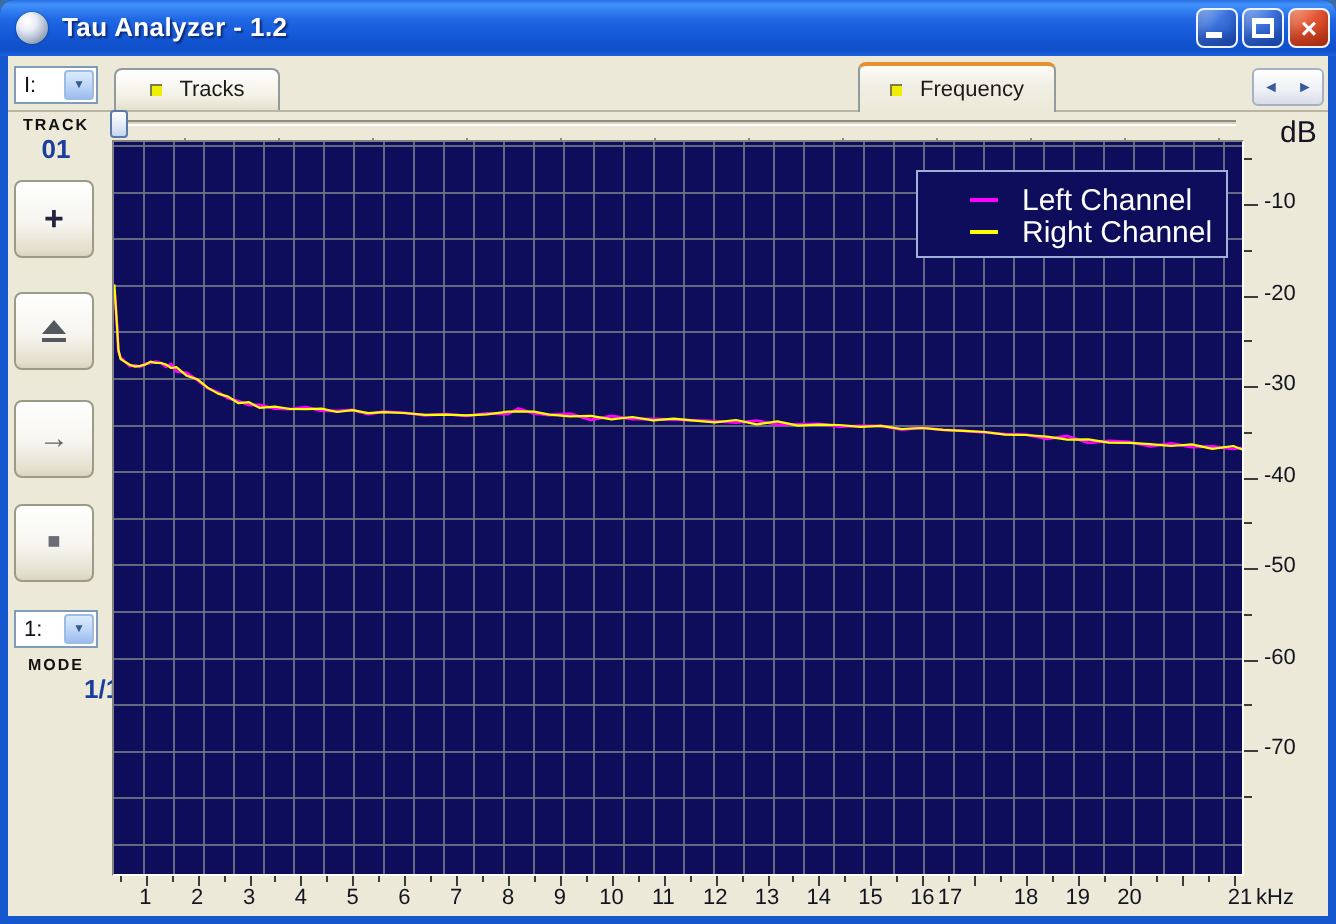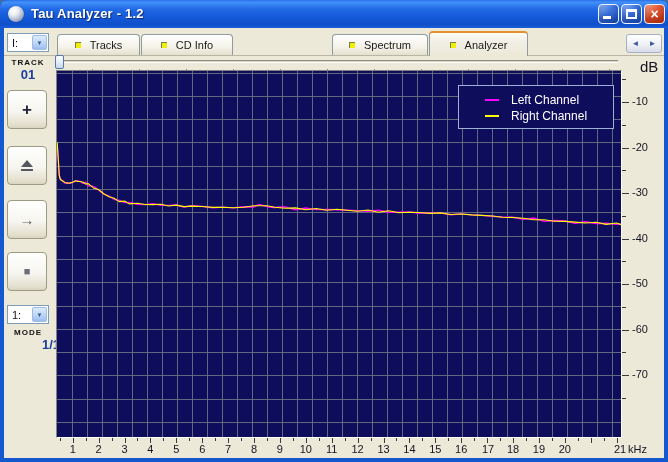--- a/index.html
+++ b/index.html
@@ -100,21 +100,21 @@
     position:absolute;left:56px;top:70px;width:566px;height:368px;
     border:1px solid;border-color:#828282 #ffffff #ffffff #828282;background:#0D0D5B;
   }
   #legend{
     position:absolute;left:458px;top:85px;width:156px;height:44px;z-index:2;
     background:#0D0D5B;border:1px solid #9CB0D8;
   }
   .legend-row{position:absolute;left:26px;height:12px;display:flex;align-items:center;gap:12px;}
   .legend-row.r1{top:8px;} .legend-row.r2{top:24px;}
   .legend-swatch{width:14px;height:2px;}
-  .legend-label{font-size:12px;color:#ffffff;white-space:nowrap;}
+  .legend-label{font-size:15px;color:#ffffff;white-space:nowrap;}
   
   #y-axis{position:absolute;left:621px;top:0;width:44px;height:340px;}
   .y-tick{position:absolute;left:1px;height:1px;background:#3c3c3c;}
   .y-label{position:absolute;left:11px;font-size:11px;color:#141420;white-space:nowrap;}
   #x-axis{position:absolute;left:0;top:437px;width:668px;height:22px;}
   .x-tick{position:absolute;top:1px;width:1px;background:#3c3c3c;}
   .x-label{position:absolute;top:6px;width:22px;margin-left:-11px;text-align:center;font-size:11px;color:#141420;}
   #db-unit{position:absolute;left:640px;top:58px;font-size:15px;color:#141420;}
   #khz-unit{position:absolute;left:628px;top:443px;font-size:11px;color:#141420;}
 </style>
@@ -165,31 +165,23 @@
     <span class="combo-drop">▼</span>
   </div>
   <div id="mode-label" class="side-label">MODE</div>
   <div id="mode-value" class="side-value">1/1</div>
 
   <div id="tabbar-line"></div>
   <div class="tab" style="left:57px;width:83px;">
     <span class="tab-led"></span>
     <span>Tracks</span>
   </div>
-  <div class="tab" style="left:141px;width:92px;">
-    <span class="tab-led"></span>
-    <span>CD Info</span>
-  </div>
-  <div class="tab" style="left:332px;width:96px;">
-    <span class="tab-led"></span>
-    <span>Spectrum</span>
-  </div>
   <div class="tab active" style="left:429px;width:99px;">
     <span class="tab-led"></span>
-    <span>Analyzer</span>
+    <span>Frequency</span>
   </div>
   <div id="tab-scroll">
     <span>◄</span>
     <span>►</span>
   </div>
 
   <div id="slider-track"></div>
   <div id="slider-thumb"></div>
   <div id="slider-ticks">
       <div class="slider-tick" style="left: 92px;"></div>
@@ -355,21 +347,21 @@
       <div class="x-label" style="left: 228.1px;">7</div>
       <div class="x-label" style="left: 254px;">8</div>
       <div class="x-label" style="left: 279.9px;">9</div>
       <div class="x-label" style="left: 305.8px;">10</div>
       <div class="x-label" style="left: 331.7px;">11</div>
       <div class="x-label" style="left: 357.6px;">12</div>
       <div class="x-label" style="left: 383.5px;">13</div>
       <div class="x-label" style="left: 409.4px;">14</div>
       <div class="x-label" style="left: 435.3px;">15</div>
       <div class="x-label" style="left: 461.2px;">16</div>
-      <div class="x-label" style="left: 488px;">17</div>
+      <div class="x-label" style="left: 475px;">17</div>
       <div class="x-label" style="left: 513px;">18</div>
       <div class="x-label" style="left: 538.9px;">19</div>
       <div class="x-label" style="left: 564.8px;">20</div>
       <div class="x-label" style="left: 620px; text-align: center;">21</div>
     </div>
   <div id="db-unit">dB</div>
   <div id="khz-unit">kHz</div>
 
 </div>
 

